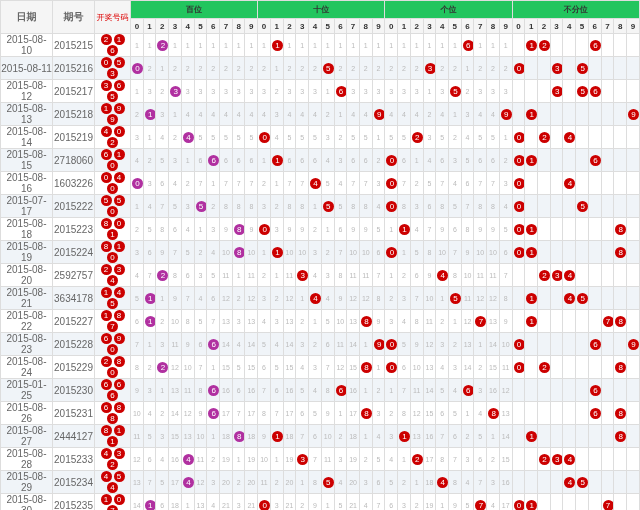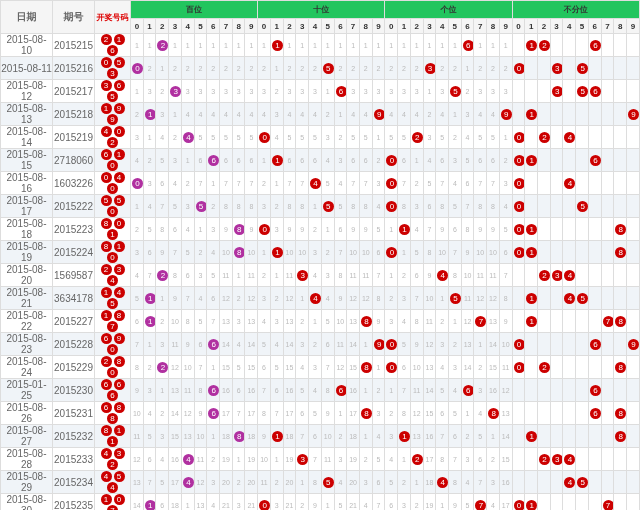--- a/index.html
+++ b/index.html
@@ -4,21 +4,21 @@
 <style>
 *{box-sizing:border-box;margin:0;padding:0}
 body{font-family:Arial,sans-serif;font-size:9px;background:#fff;color:#333;width:640px}
 table{border-collapse:collapse;width:100%;table-layout:fixed}
 td,th{border:1px solid #ddd;text-align:center;padding:0;height:15px;font-size:8px;overflow:hidden}
 .hdr{background:#f5f5f5;font-weight:bold;font-size:9px}
 .hdr-top{height:18px}
 .date-col{width:52px;font-size:10px;color:#666}
 .issue-col{width:42px;font-size:10px;color:#666}
 .prize-col{width:36px}
-.prize-hdr{color:#d00;font-weight:bold}
+.prize-hdr{color:#d00;font-weight:normal}
 .ball{display:inline-block;width:11px;height:11px;border-radius:50%;color:#fff;font-size:8px;line-height:11px;margin:0 1px}
 .ball-r{background:#c00}
 .ball-m{background:#b030a0}
 .miss{color:#bbb;font-size:7px}
 .alt{background:#f0f4f8}
 .sec-h{background:#22c55e;font-size:8px}
 .num-col{width:11px}
 .wrap{position:relative}
 </style>
 </head>
@@ -389,21 +389,21 @@
           <td class="num-col"></td>
           <td class="num-col"></td>
           <td class="num-col"><span class="ball ball-r">4</span></td>
           <td class="num-col"></td>
           <td class="num-col"></td>
           <td class="num-col"></td>
           <td class="num-col"></td>
           <td class="num-col"></td>
         </tr>
         <tr class="alt">
-          <td class="date-col">2015-08-17</td>
+          <td class="date-col">2015-07-17</td>
           <td class="issue-col">2015222</td>
           <td class="prize-col"><span class="ball ball-r">5</span><span class="ball ball-r">5</span><span class="ball ball-r">0</span></td>
           <td class="num-col miss">1</td>
           <td class="num-col miss">4</td>
           <td class="num-col miss">7</td>
           <td class="num-col miss">5</td>
           <td class="num-col miss">3</td>
           <td class="num-col"><span class="ball ball-m">5</span></td>
           <td class="num-col miss">2</td>
           <td class="num-col miss">8</td>
@@ -525,21 +525,21 @@
           <td class="num-col"></td>
           <td class="num-col"></td>
           <td class="num-col"></td>
           <td class="num-col"></td>
           <td class="num-col"></td>
           <td class="num-col"><span class="ball ball-r">8</span></td>
           <td class="num-col"></td>
         </tr>
         <tr>
           <td class="date-col">2015-08-20</td>
-          <td class="issue-col">1569587</td>
+          <td class="issue-col">2592757</td>
           <td class="prize-col"><span class="ball ball-r">2</span><span class="ball ball-r">3</span><span class="ball ball-r">4</span></td>
           <td class="num-col miss">4</td>
           <td class="num-col miss">7</td>
           <td class="num-col"><span class="ball ball-m">2</span></td>
           <td class="num-col miss">8</td>
           <td class="num-col miss">6</td>
           <td class="num-col miss">3</td>
           <td class="num-col miss">5</td>
           <td class="num-col miss">11</td>
           <td class="num-col miss">1</td>
@@ -840,21 +840,21 @@
           <td class="num-col"></td>
           <td class="num-col"></td>
           <td class="num-col"></td>
           <td class="num-col"><span class="ball ball-r">6</span></td>
           <td class="num-col"></td>
           <td class="num-col"><span class="ball ball-r">8</span></td>
           <td class="num-col"></td>
         </tr>
         <tr class="alt">
           <td class="date-col">2015-08-27</td>
-          <td class="issue-col">2015232</td>
+          <td class="issue-col">2444127</td>
           <td class="prize-col"><span class="ball ball-r">8</span><span class="ball ball-r">1</span><span class="ball ball-r">1</span></td>
           <td class="num-col miss">11</td>
           <td class="num-col miss">5</td>
           <td class="num-col miss">3</td>
           <td class="num-col miss">15</td>
           <td class="num-col miss">13</td>
           <td class="num-col miss">10</td>
           <td class="num-col miss">1</td>
           <td class="num-col miss">18</td>
           <td class="num-col"><span class="ball ball-m">8</span></td>

